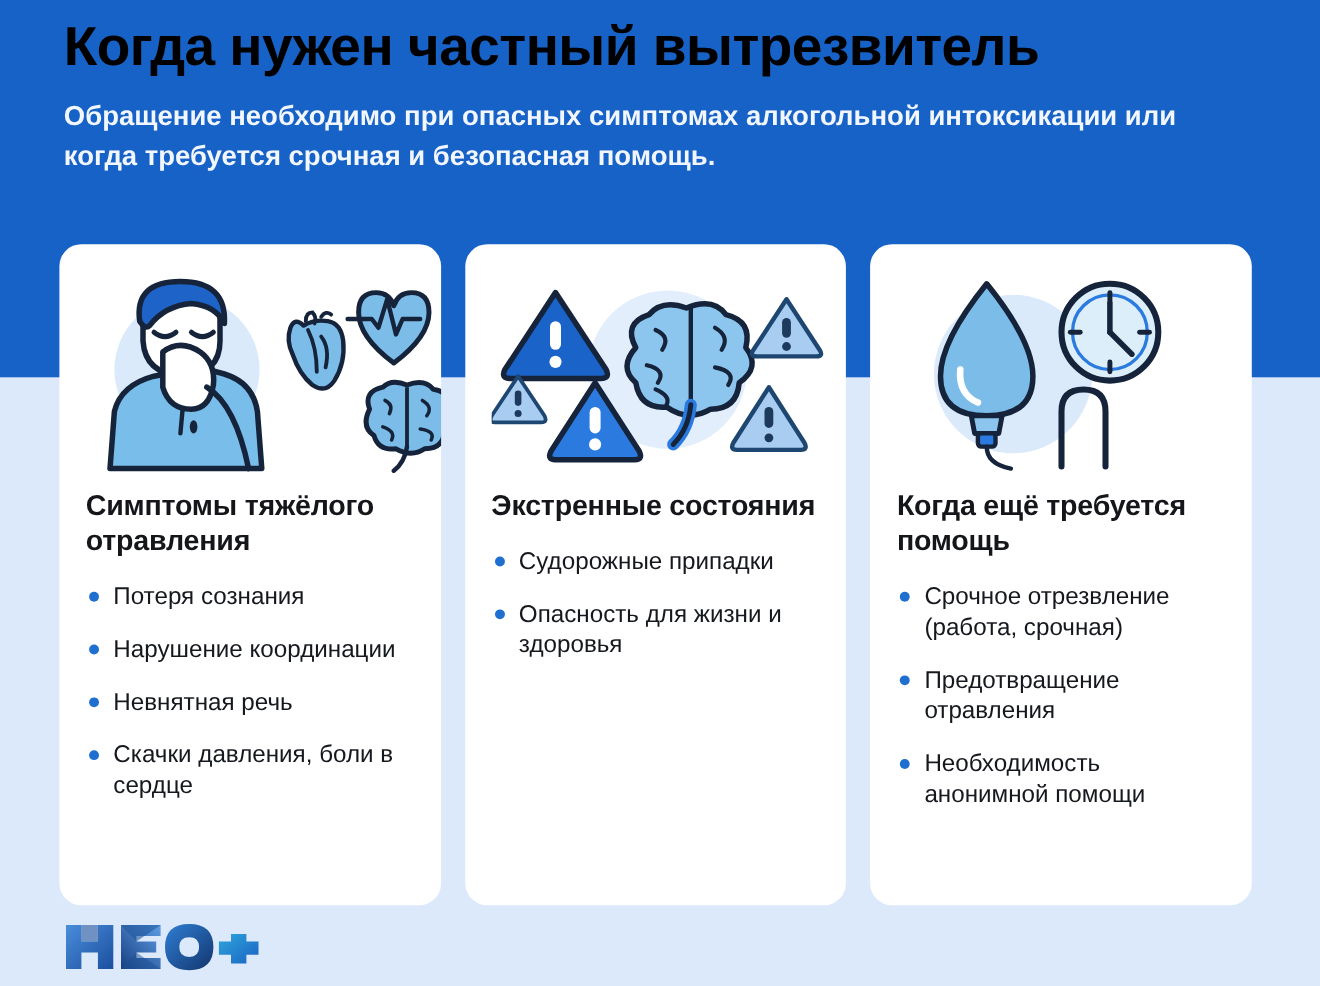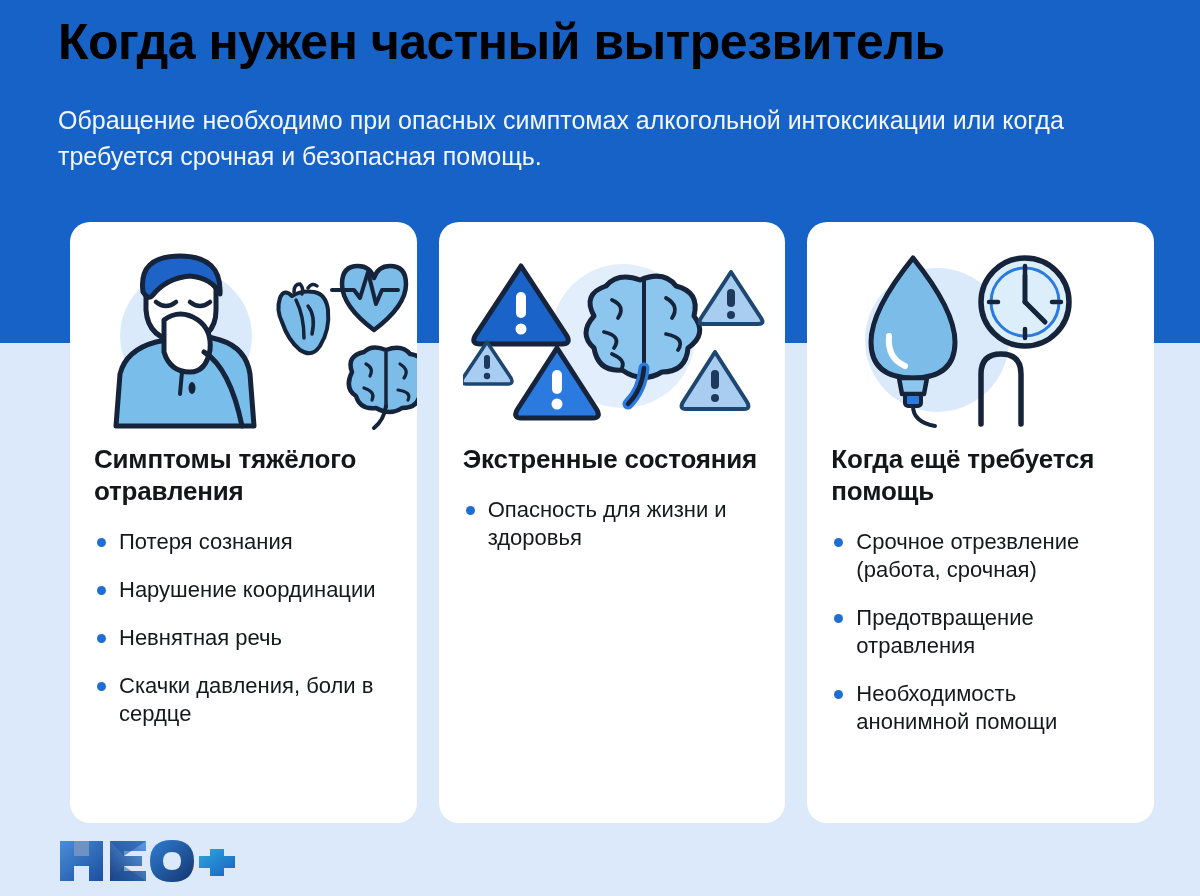--- a/index.html
+++ b/index.html
@@ -38,29 +38,29 @@
     line-height: 1.12;
     font-weight: 700;
     letter-spacing: -0.5px;
     white-space: nowrap;
   }
 
   .page-subtitle {
     color: #f2f7ff;
     font-size: 25px;
     line-height: 1.42;
-    font-weight: 400;
-    margin-top: 33px;
+    font-weight: 700;
+    margin-top: 19px;
     max-width: 1030px;
   }
 
   
   .cards {
     position: absolute;
-    left: 70px;
+    left: 54px;
     top: 222px;
     width: 1084px;
     height: 601px;
     display: flex;
     gap: 22px;
   }
 
   .card {
     flex: 1 1 0;
     background: #ffffff;
@@ -240,20 +240,21 @@
           <path d="M252 104 L284 154 Q288 161 281 161 L223 161 Q216 161 220 154 Z" fill="#a8cdf0" stroke="#1d4670" stroke-width="4" stroke-linejoin="round"></path>
           <rect x="248" y="122" width="8" height="19" rx="4" fill="#1d3a5c"></rect>
           <circle cx="252" cy="150" r="4" fill="#1d3a5c"></circle>
         </g>
       </svg>
     </div>
 
     <div class="card-title">Экстренные состояния</div>
 
     <ul class="bullets">
+      <li>Судорожные припадки</li>
       <li>Опасность для жизни и здоровья</li>
     </ul>
   </div>
 
   <div class="card">
     <div class="card-art">
       <svg width="330" height="182" viewBox="0 0 330 182" aria-hidden="true">
         <circle cx="106" cy="92" r="72" fill="#dbeafb"></circle>
 
         <g>

